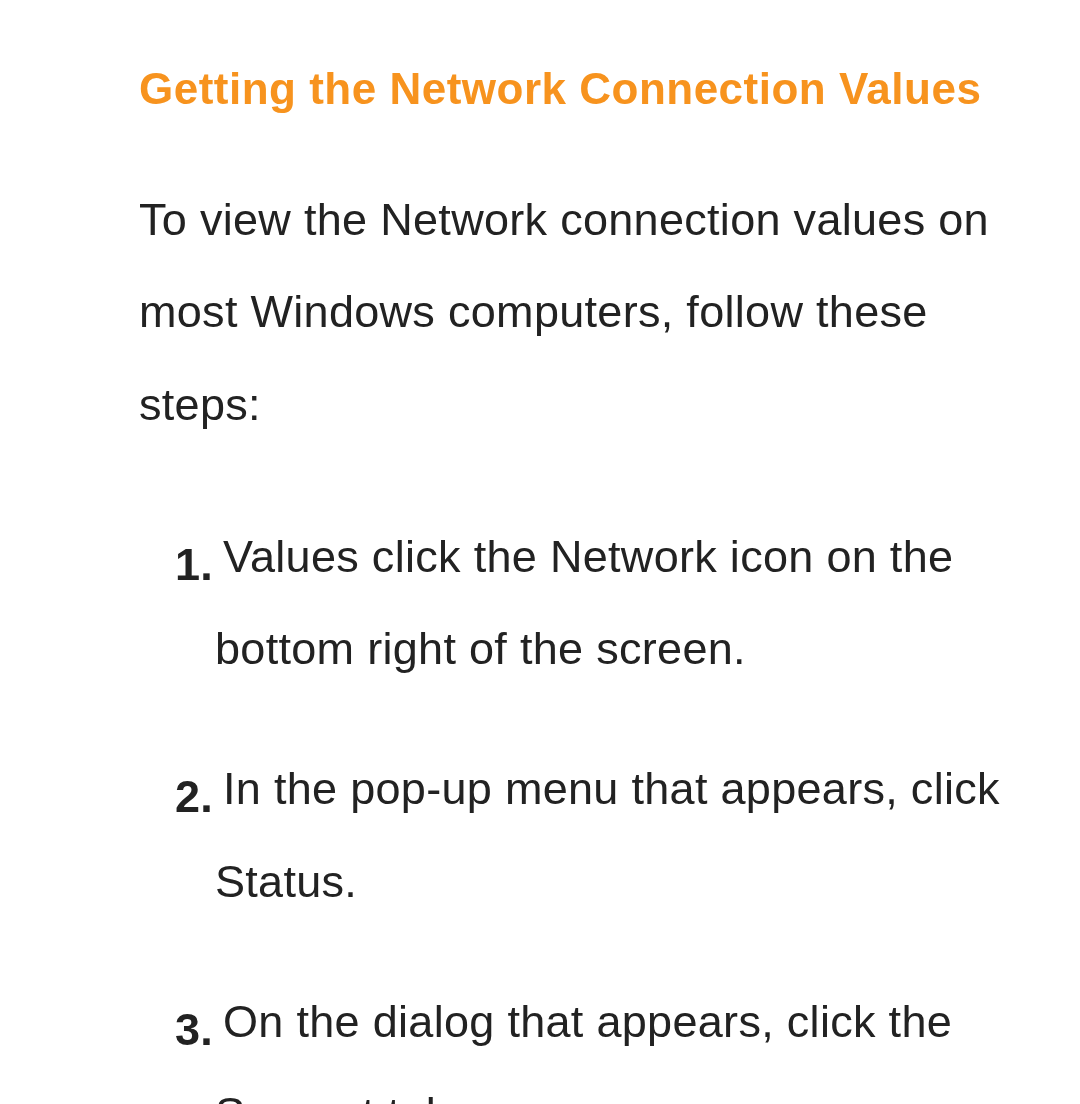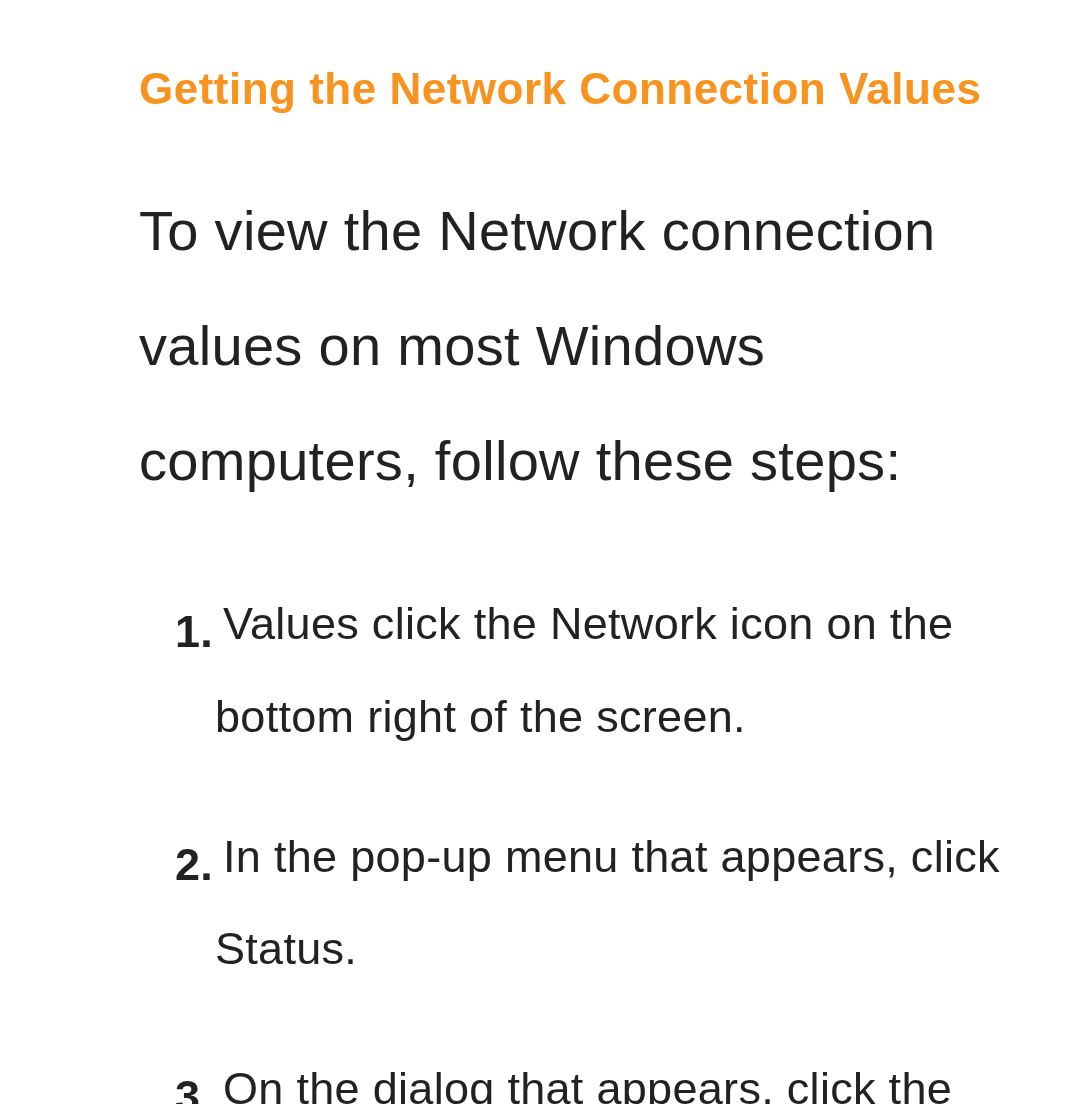--- a/index.html
+++ b/index.html
@@ -16,21 +16,21 @@
     }
     .heading {
       color: #f7931e;
       font-size: 44px;
       font-weight: bold;
       letter-spacing: 0.5px;
       margin-bottom: 60px;
     }
     .intro {
       color: #222;
-      font-size: 56px;
+      font-size: 45px;
       line-height: 2.05;
       letter-spacing: 0.3px;
       margin-bottom: 60px;
     }
     .steps {
       list-style: none;
       padding-left: 20px;
     }
     .steps li {
       color: #222;

